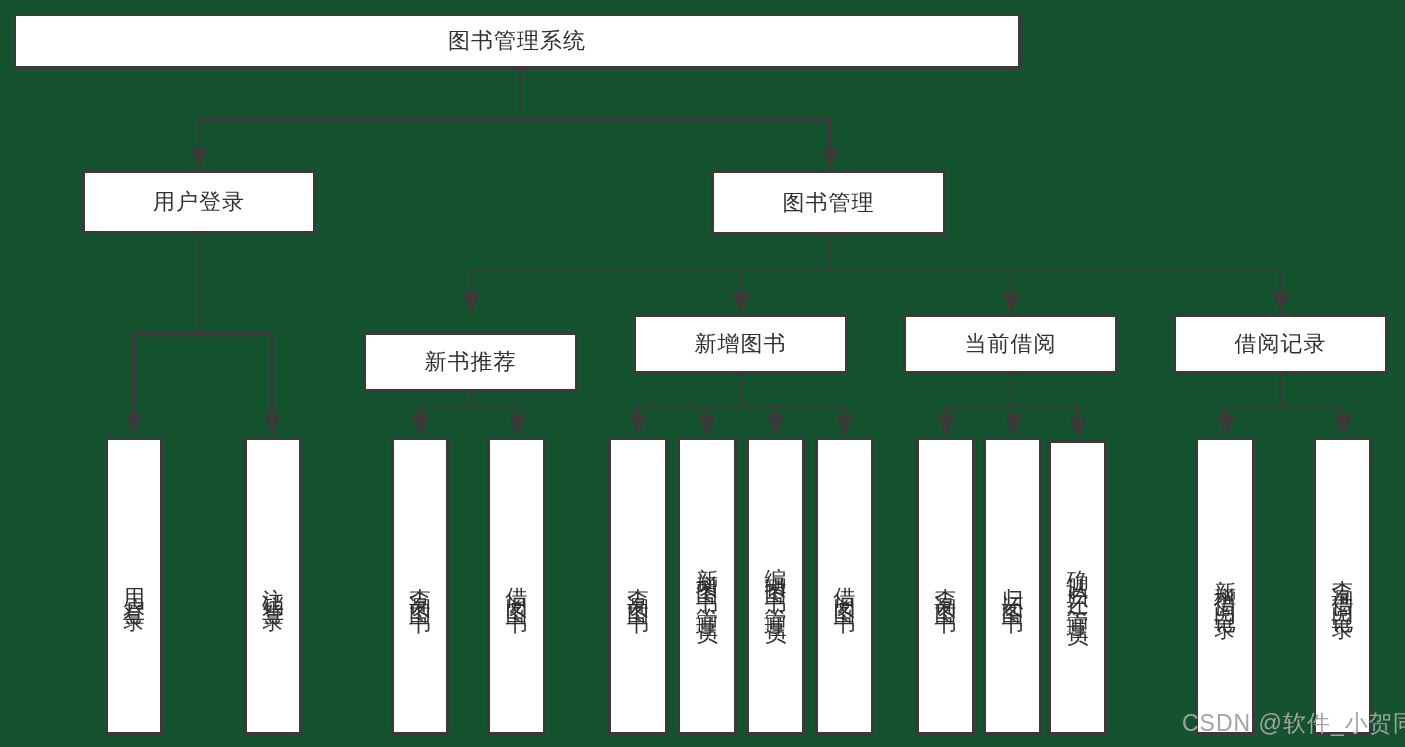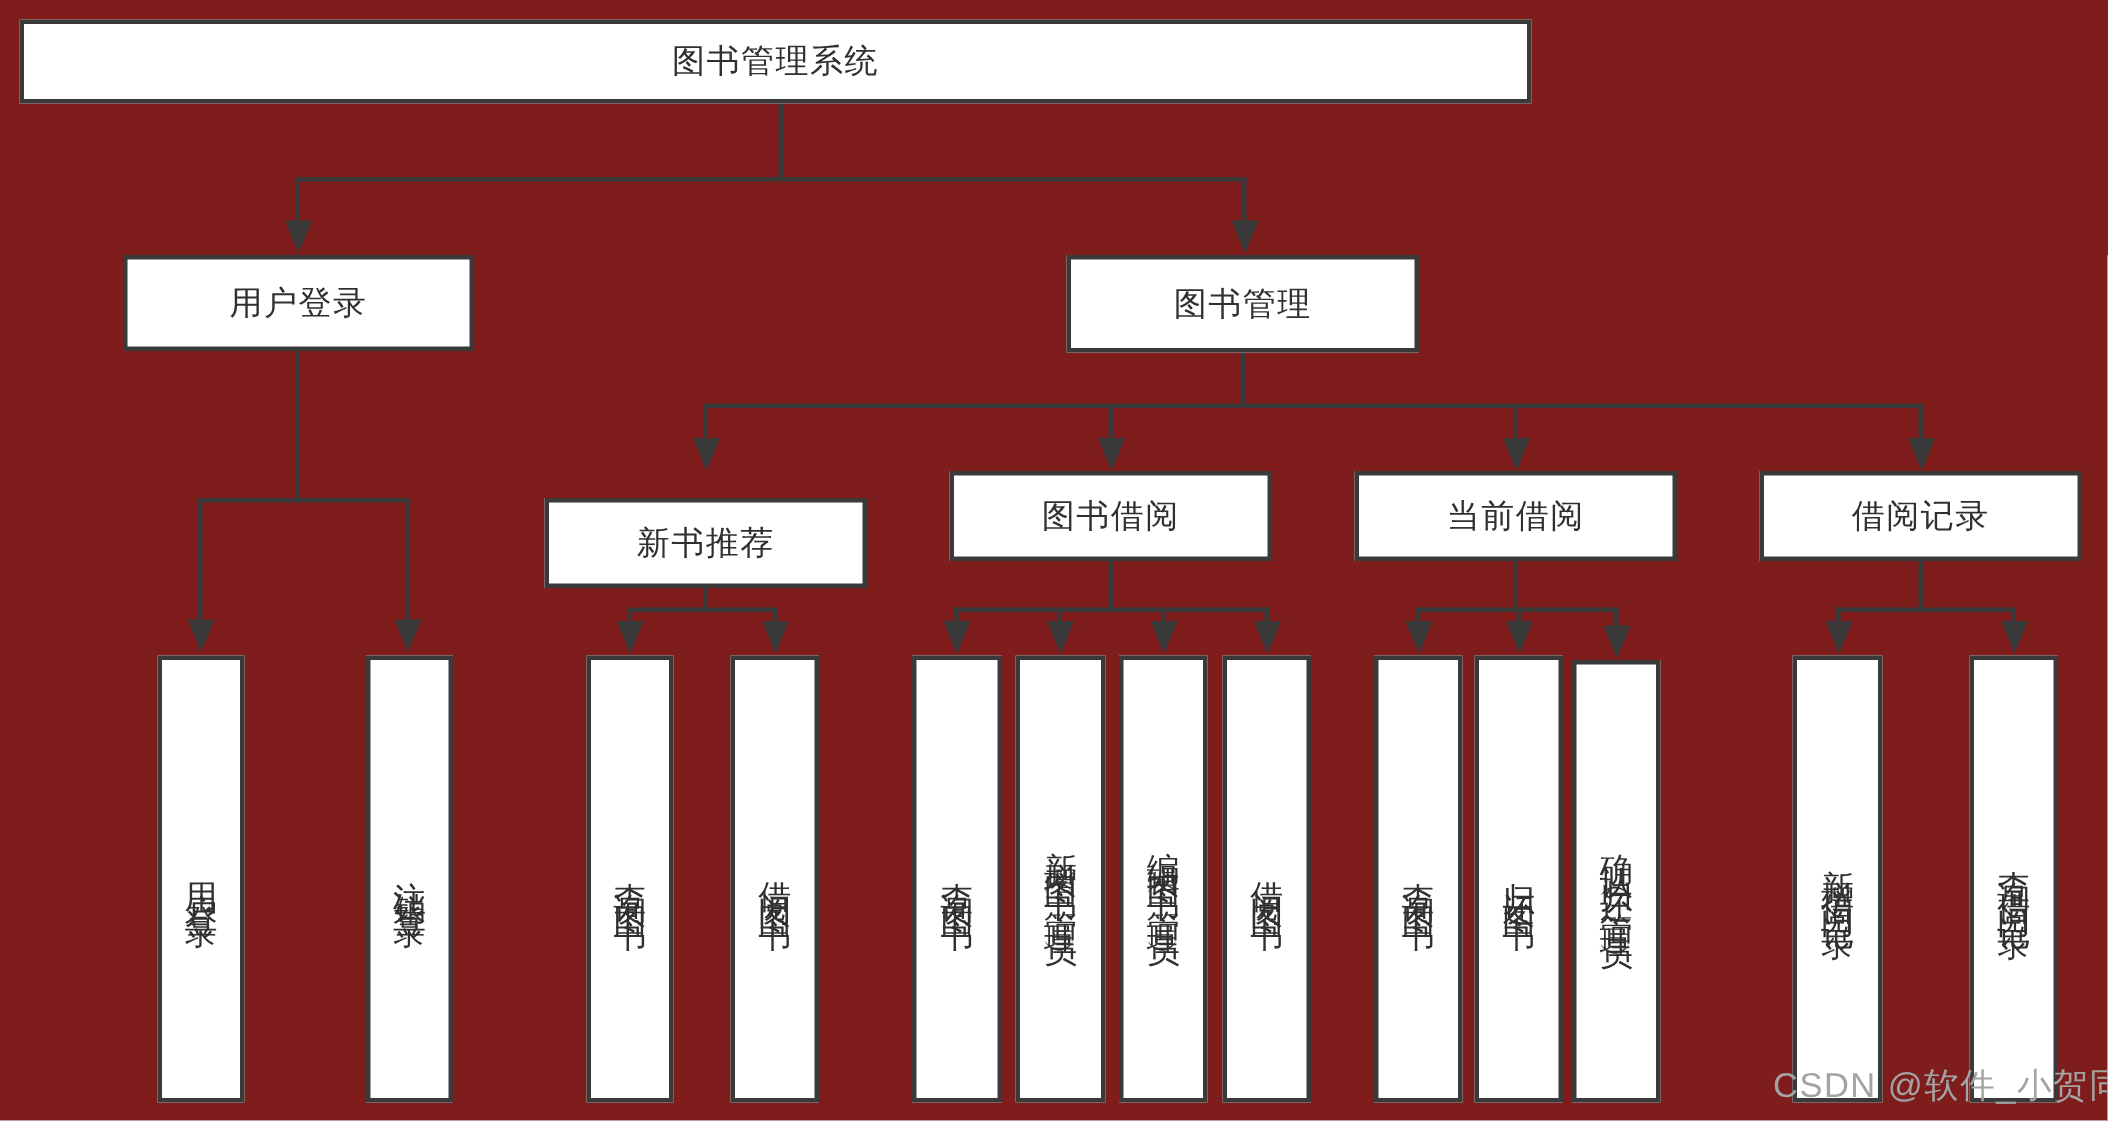--- a/index.html
+++ b/index.html
@@ -1,20 +1,20 @@
 <!DOCTYPE html>
 <html><head>
 <meta charset="utf-8">
 <style>
   html, body { margin: 0; padding: 0; background: #ffffff; }
   #stage {
     position: relative;
     width: 1405px;
     height: 747px;
-    background: #7f1d1d;
+    background: #14532d;
     font-family: "Liberation Sans", "DejaVu Sans", sans-serif;
     overflow: hidden;
     text-align: center;
   }
   .node {
     position: absolute;
     box-sizing: border-box;
     border: 3px solid #3a3a3a;
     background: #ffffff;
     display: flex;
@@ -124,21 +124,21 @@
     <span>用户登录</span>
   </div>
   <div class="node hnode" style="left:711px; top:170px; width:235px; height:65px;">
     <span>图书管理</span>
   </div>
 
   <div class="node hnode" style="left:363px; top:332px; width:215px; height:60px;">
     <span>新书推荐</span>
   </div>
   <div class="node hnode" style="left:633px; top:314px; width:215px; height:60px;">
-    <span>图书借阅</span>
+    <span>新增图书</span>
   </div>
   <div class="node hnode" style="left:903px; top:314px; width:215px; height:60px;">
     <span>当前借阅</span>
   </div>
   <div class="node hnode" style="left:1173px; top:314px; width:215px; height:60px;">
     <span>借阅记录</span>
   </div>
 
   <div class="node vnode" style="left:105px; top:437px; width:58px; height:298px;">
     <span>用户登录</span>

